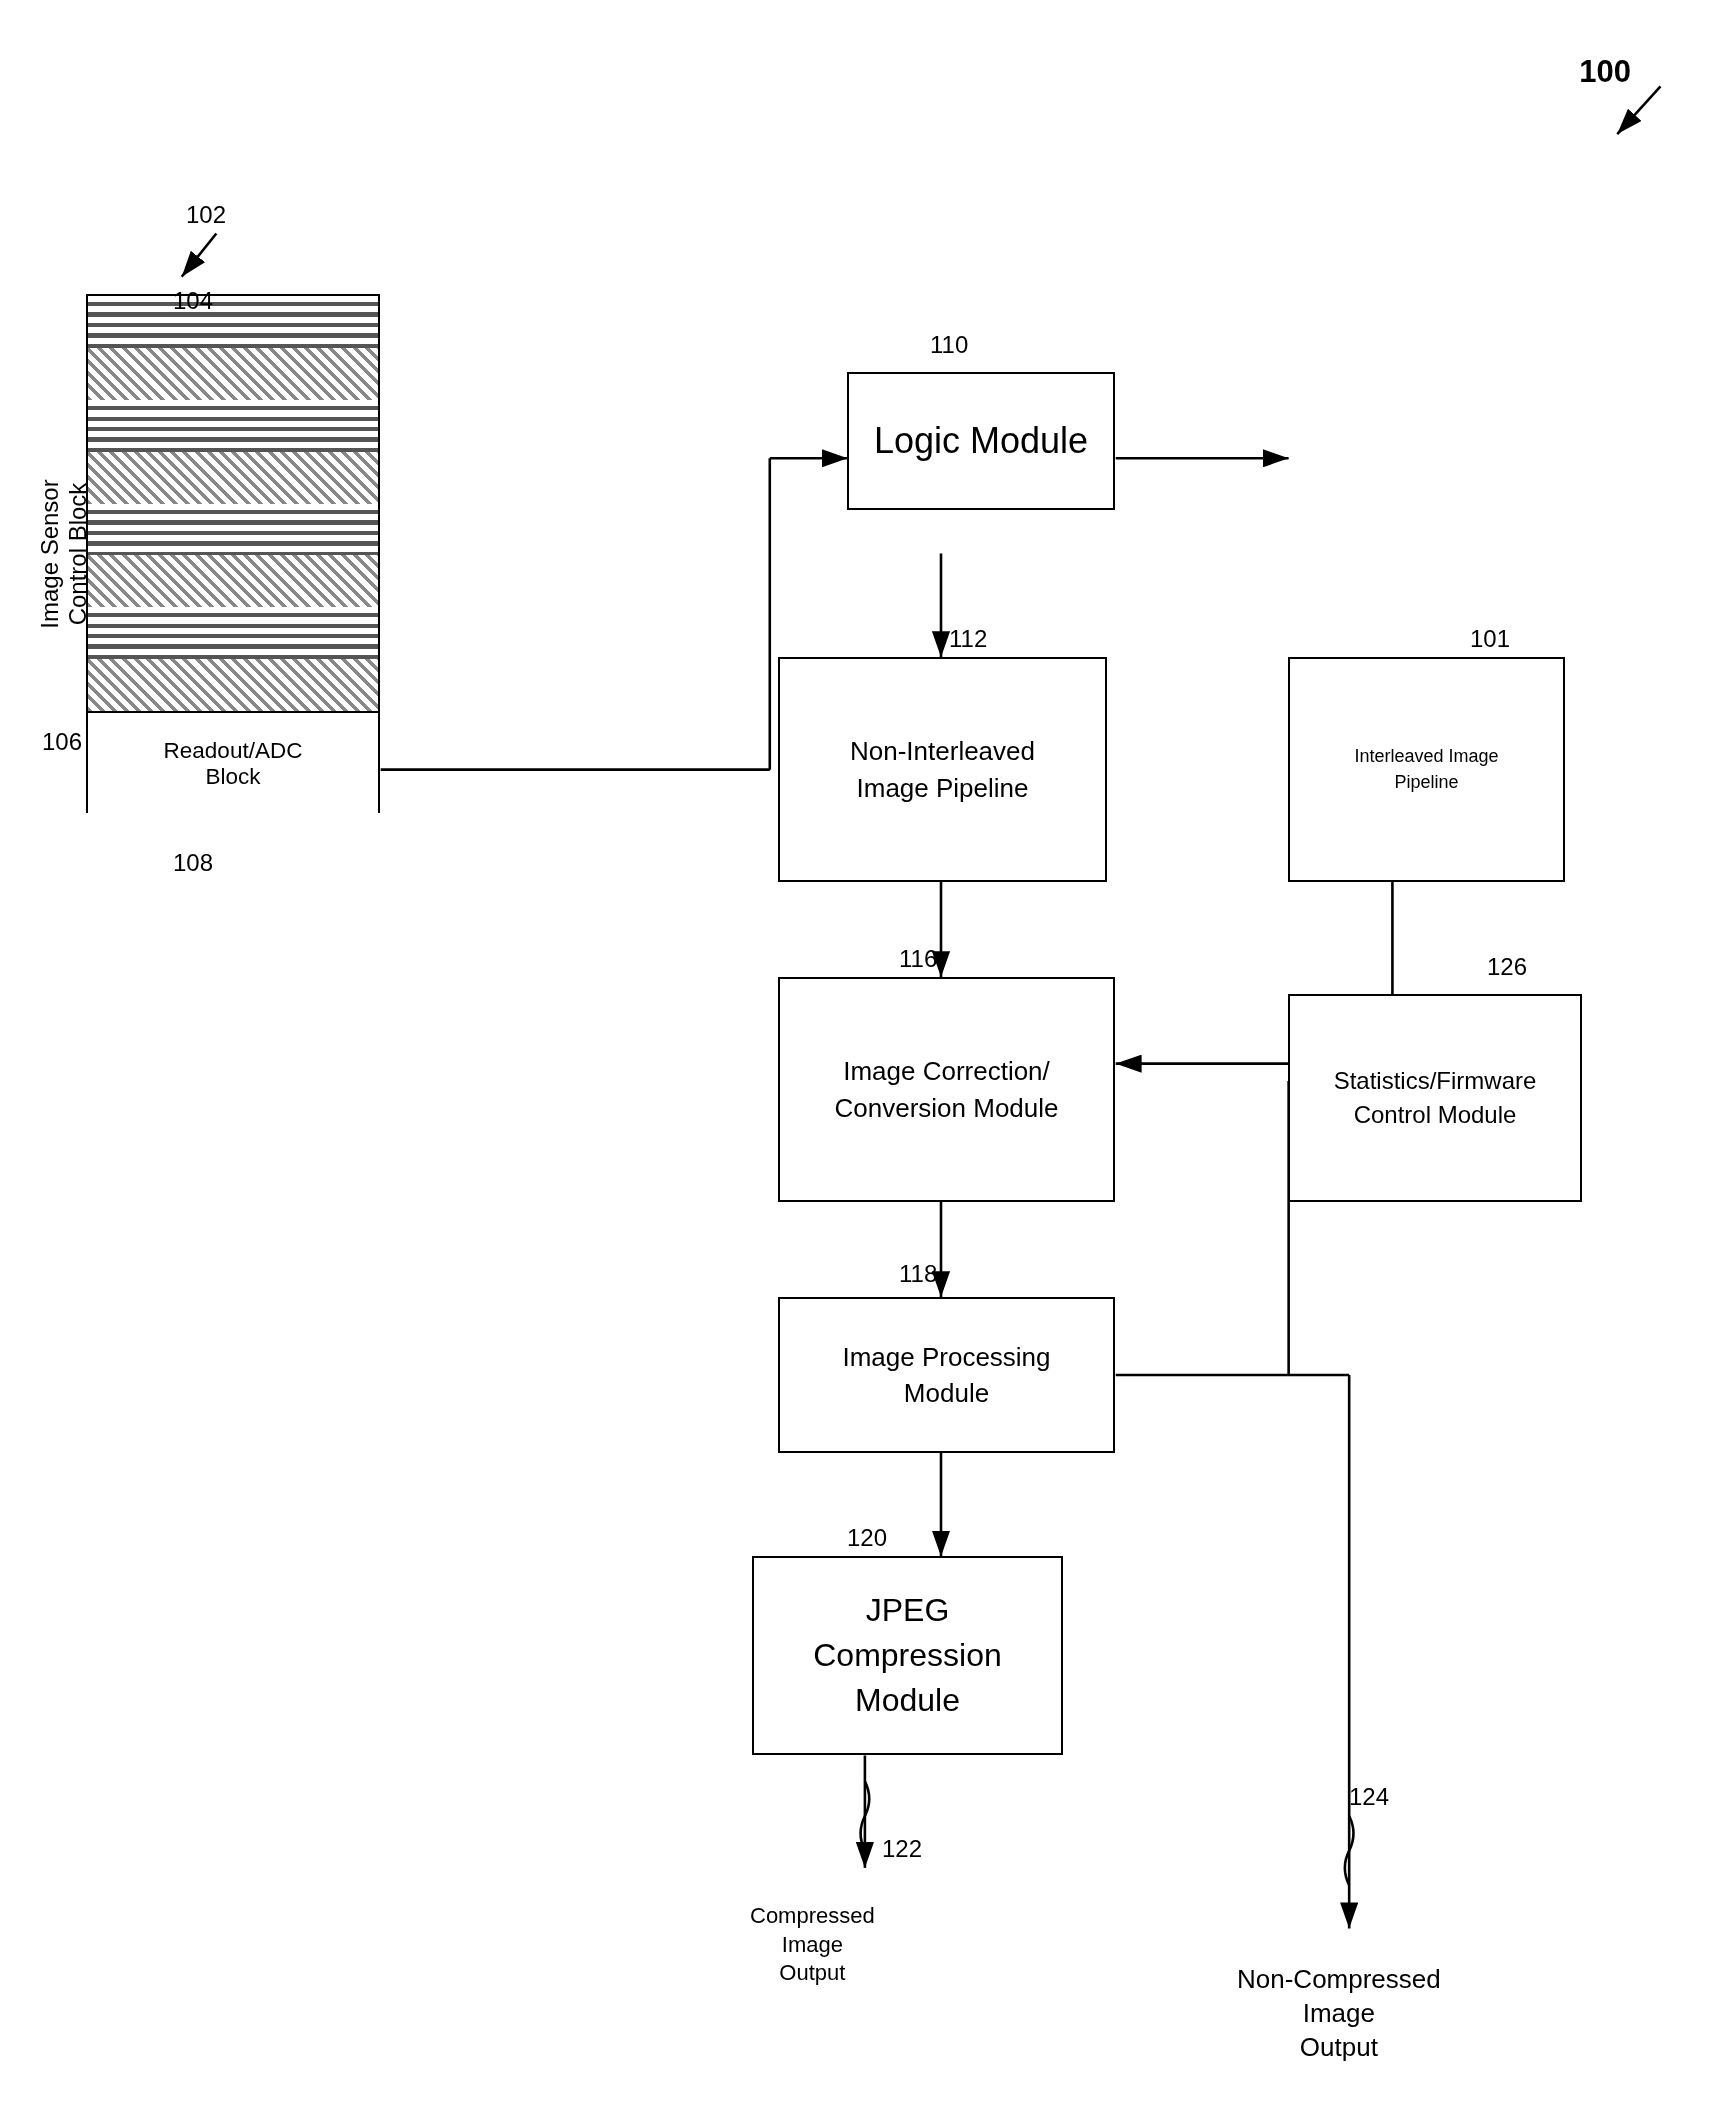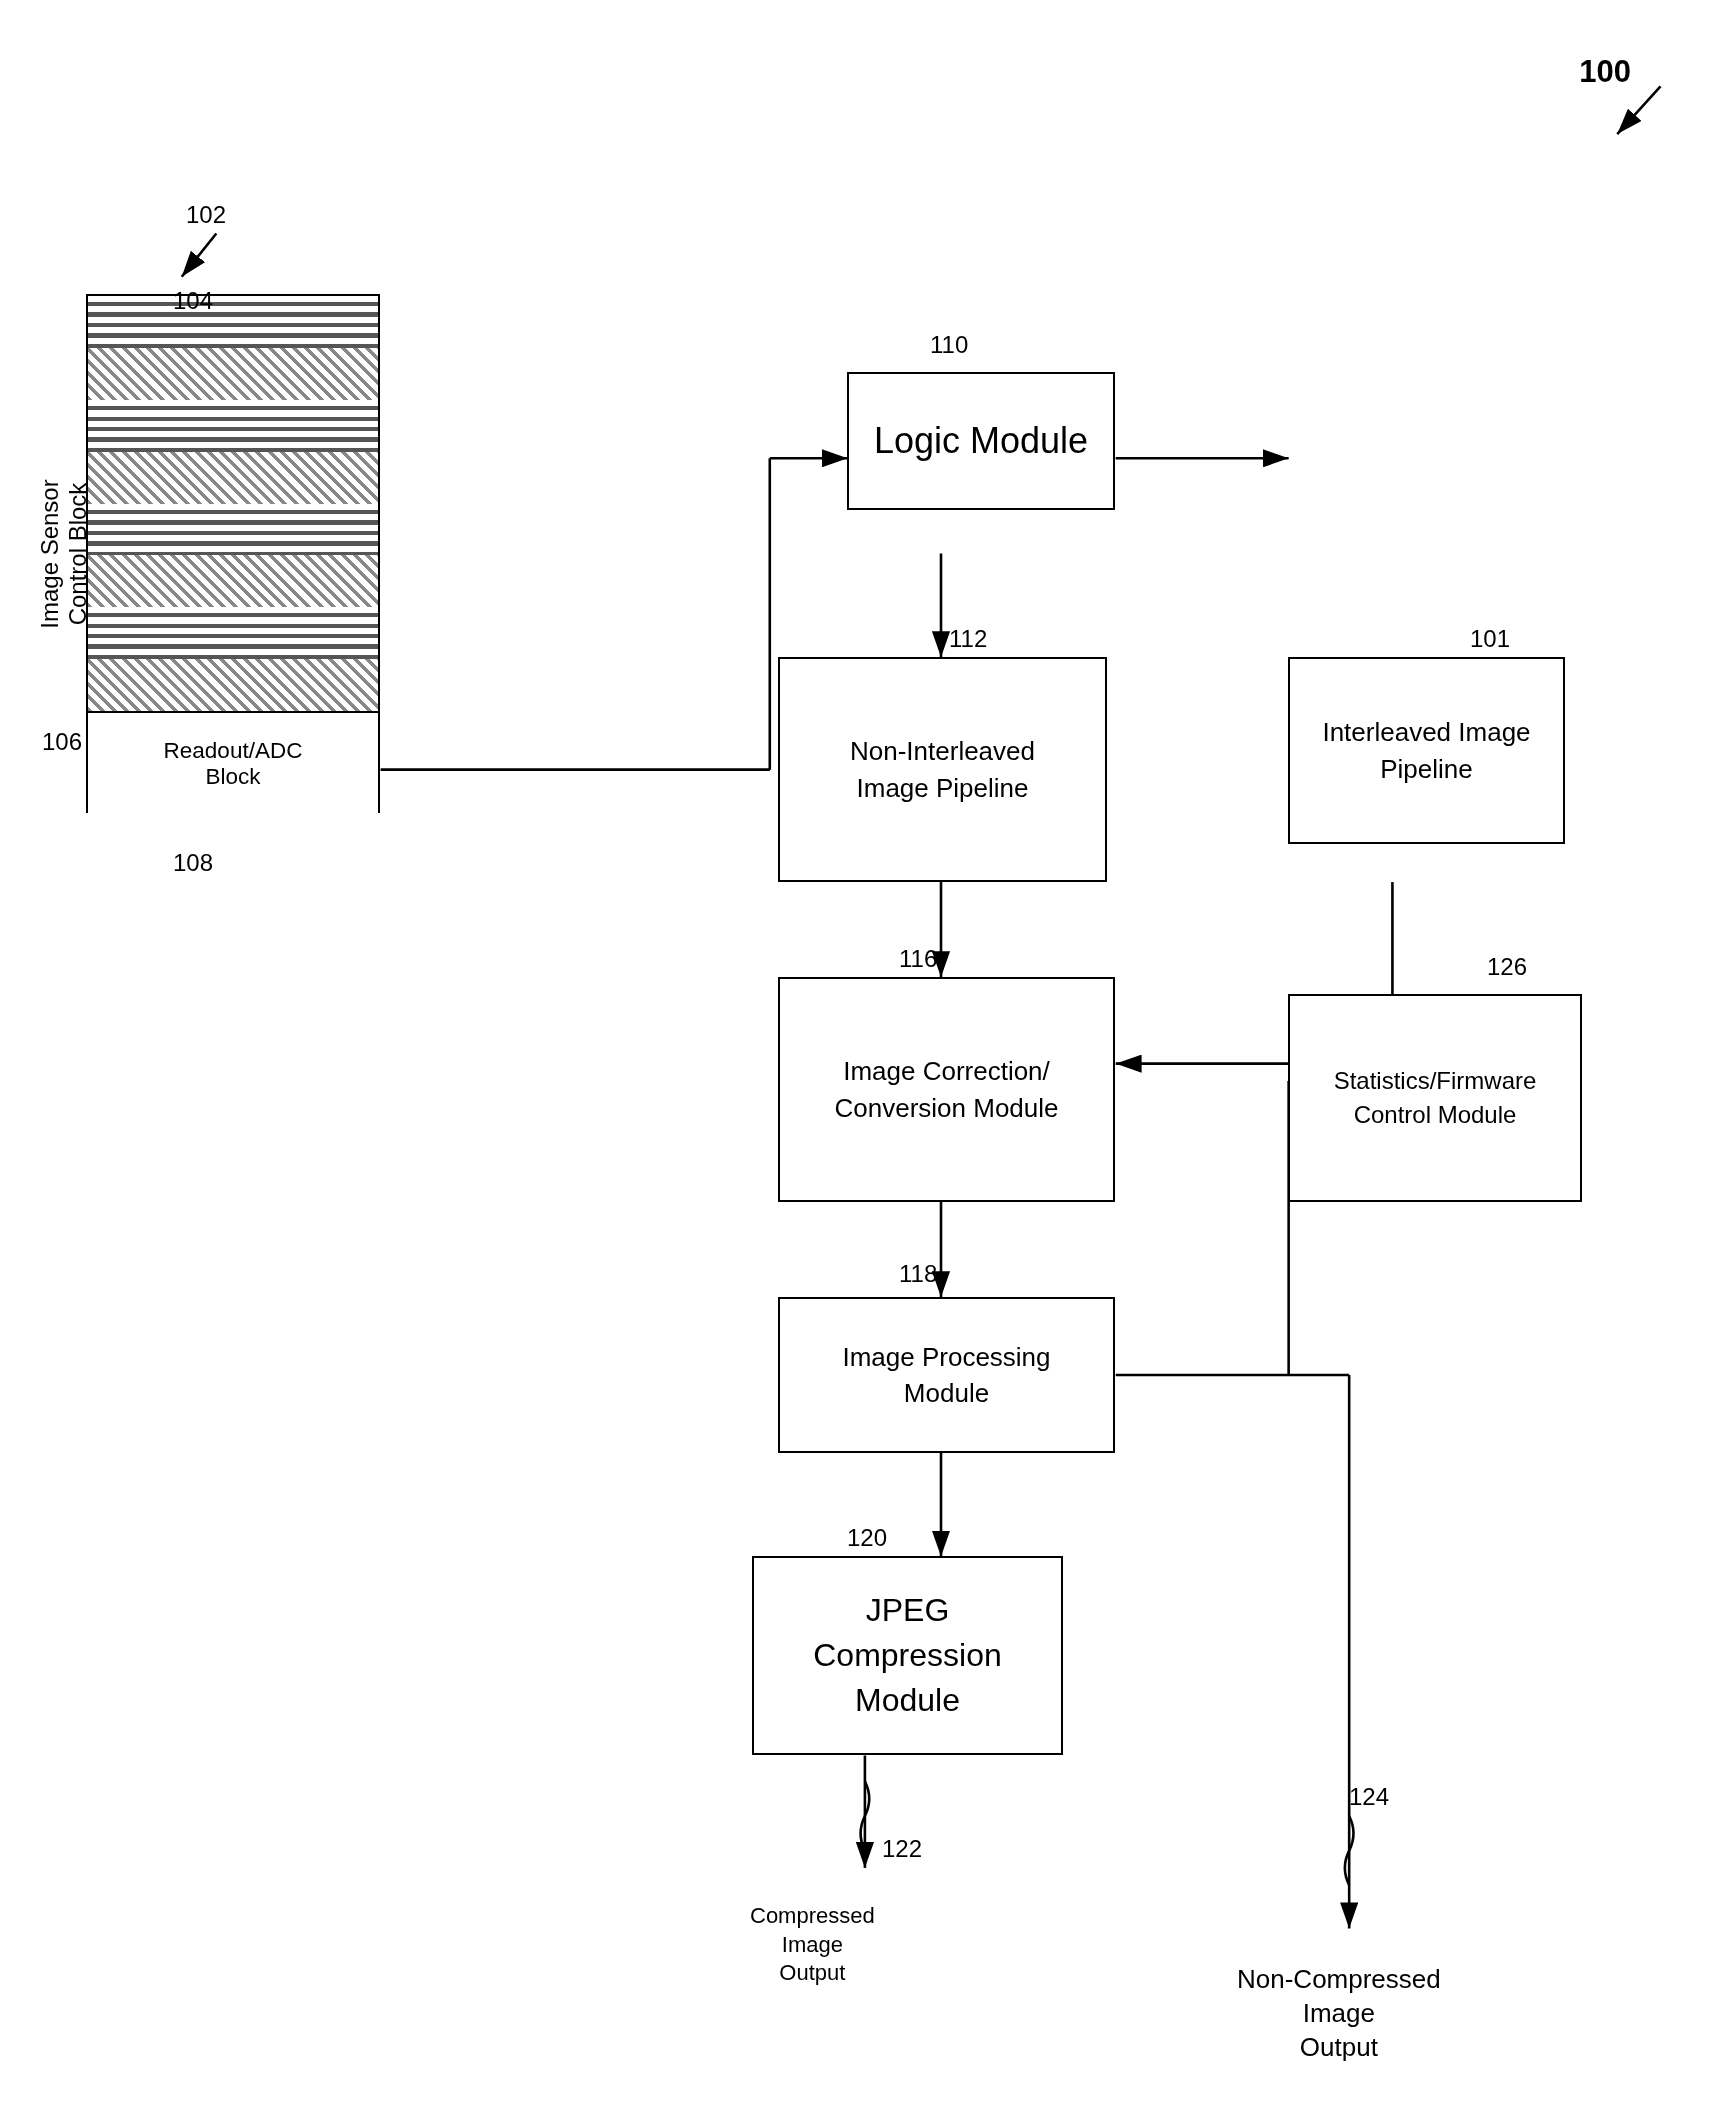--- a/index.html
+++ b/index.html
@@ -133,21 +133,21 @@
   <div class="box" style="top:372px; left:847px; width:268px; height:138px; font-size:36px;">Logic Module</div>
 
   <div class="label" style="top:329px; left:930px;">110</div>
 
   <div class="box" style="top:657px; left:778px; width:329px; height:225px; font-size:26px;">
     <span>Non-Interleaved<br>Image Pipeline</span>
   </div>
 
   <div class="label" style="top:623px; left:917px;margin-left:32px;">112</div>
 
-  <div class="box" style="top:657px; left:1288px; width:277px; height:187px; font-size:26px;">
+  <div class="box" style="top:657px; left:1288px; width:277px; height:225px; font-size:18px;">
     <span>Interleaved Image<br>Pipeline</span>
   </div>
 
   <div class="label" style="top:623px; left:1470px;">101</div>
 
   <div class="box" style="top:977px; left:778px; width:337px; height:225px; font-size:26px;">
     <span>Image Correction/<br>Conversion Module</span>
   </div>
 
   <div class="label" style="top:943px; left:899px;">116</div>

